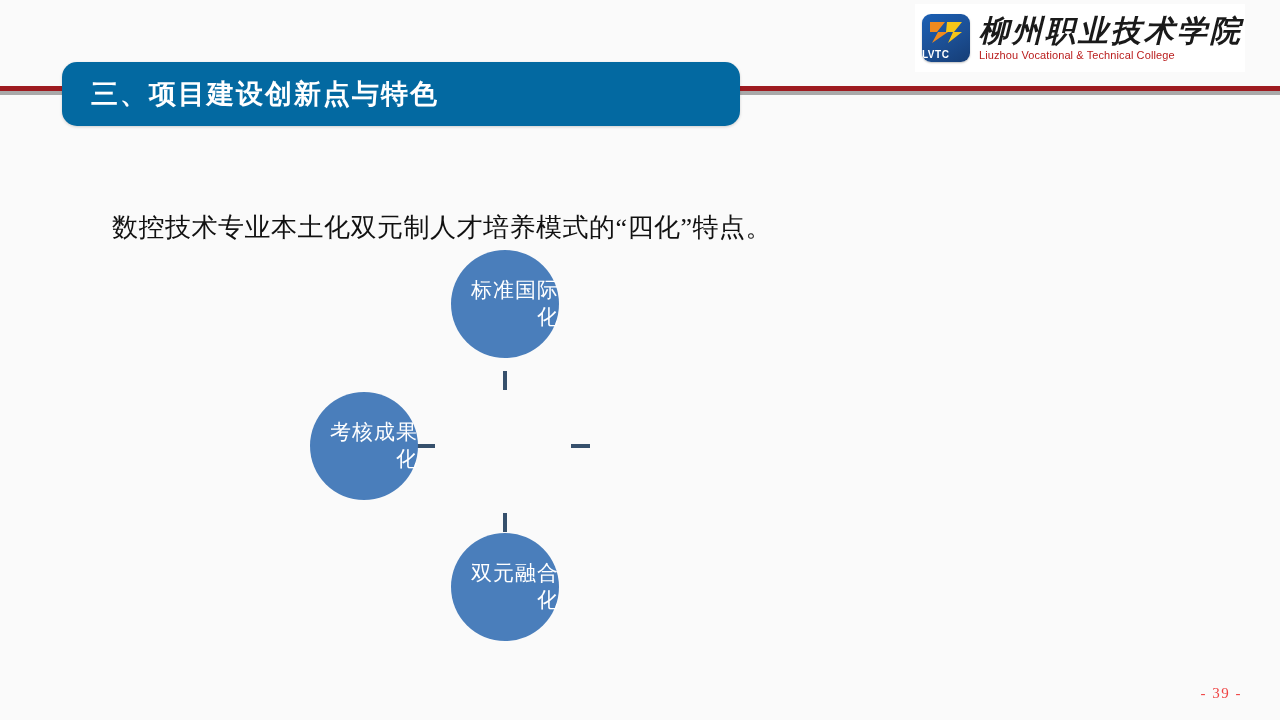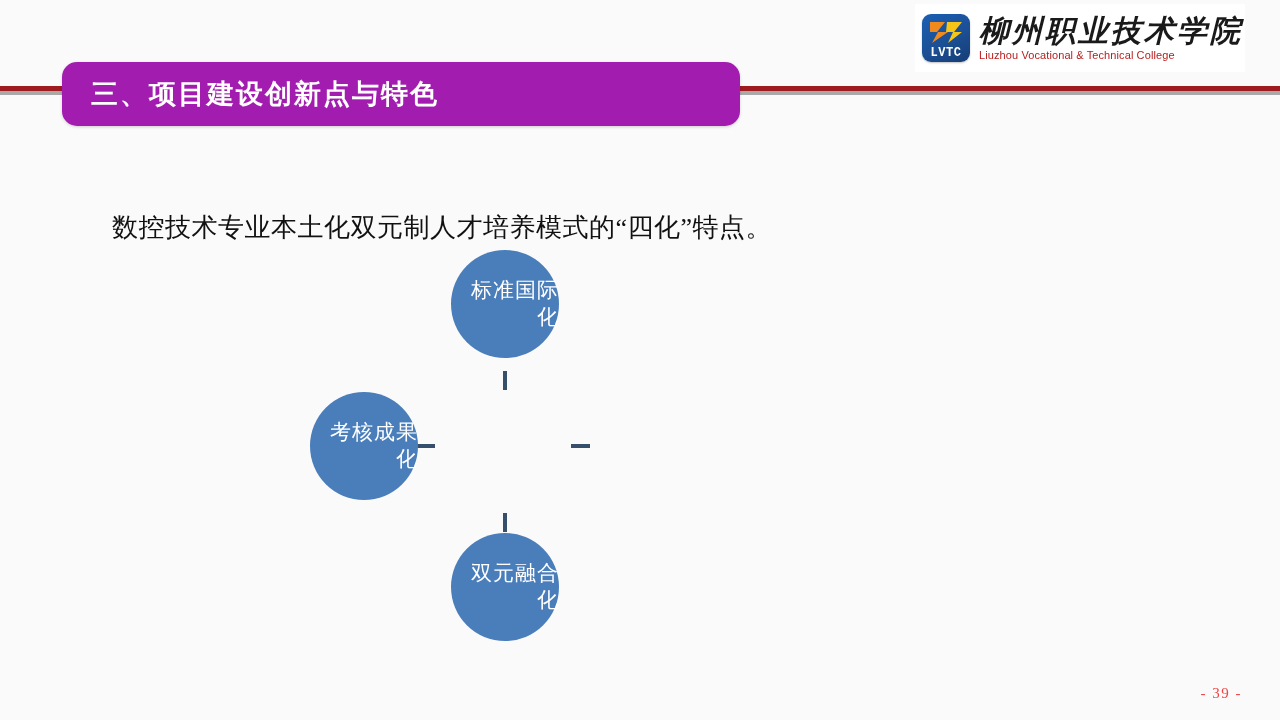--- a/index.html
+++ b/index.html
@@ -51,26 +51,26 @@
     position: absolute;
     left: 6px;
     top: 5px;
     width: 36px;
     height: 26px;
   }
   .logo-mark .lvtc {
     position: absolute;
     left: 0; right: 0;
     bottom: 2px;
-    text-align: center;
+    text-align: left;
     color: #ffffff;
-    font-size: 12px;
+    font-size: 10px;
     font-weight: bold;
     letter-spacing: .5px;
-    font-family: Liberation Mono, monospace;
+    font-family: Liberation Sans, sans-serif;
   }
   .logo-text {
     margin-left: 9px;
     display: flex;
     flex-direction: column;
     justify-content: flex-start;
   }
   .logo-cn {
     font-family: "Liberation Serif", "DejaVu Serif", serif;
     font-size: 30px;
@@ -108,21 +108,21 @@
     background: #a9a9a9;
   }
 
   
   .banner {
     position: absolute;
     left: 62px;
     top: 62px;
     width: 678px;
     height: 64px;
-    background: #a21caf;
+    background: #0369a1;
     border-radius: 15px;
     box-shadow: 0 1px 3px rgba(0,0,0,.18);
     display: flex;
     align-items: center;
   }
   .banner-title {
     color: #ffffff;
     font-family: "Liberation Sans", "DejaVu Sans", sans-serif;
     font-size: 27px;
     font-weight: bold;

